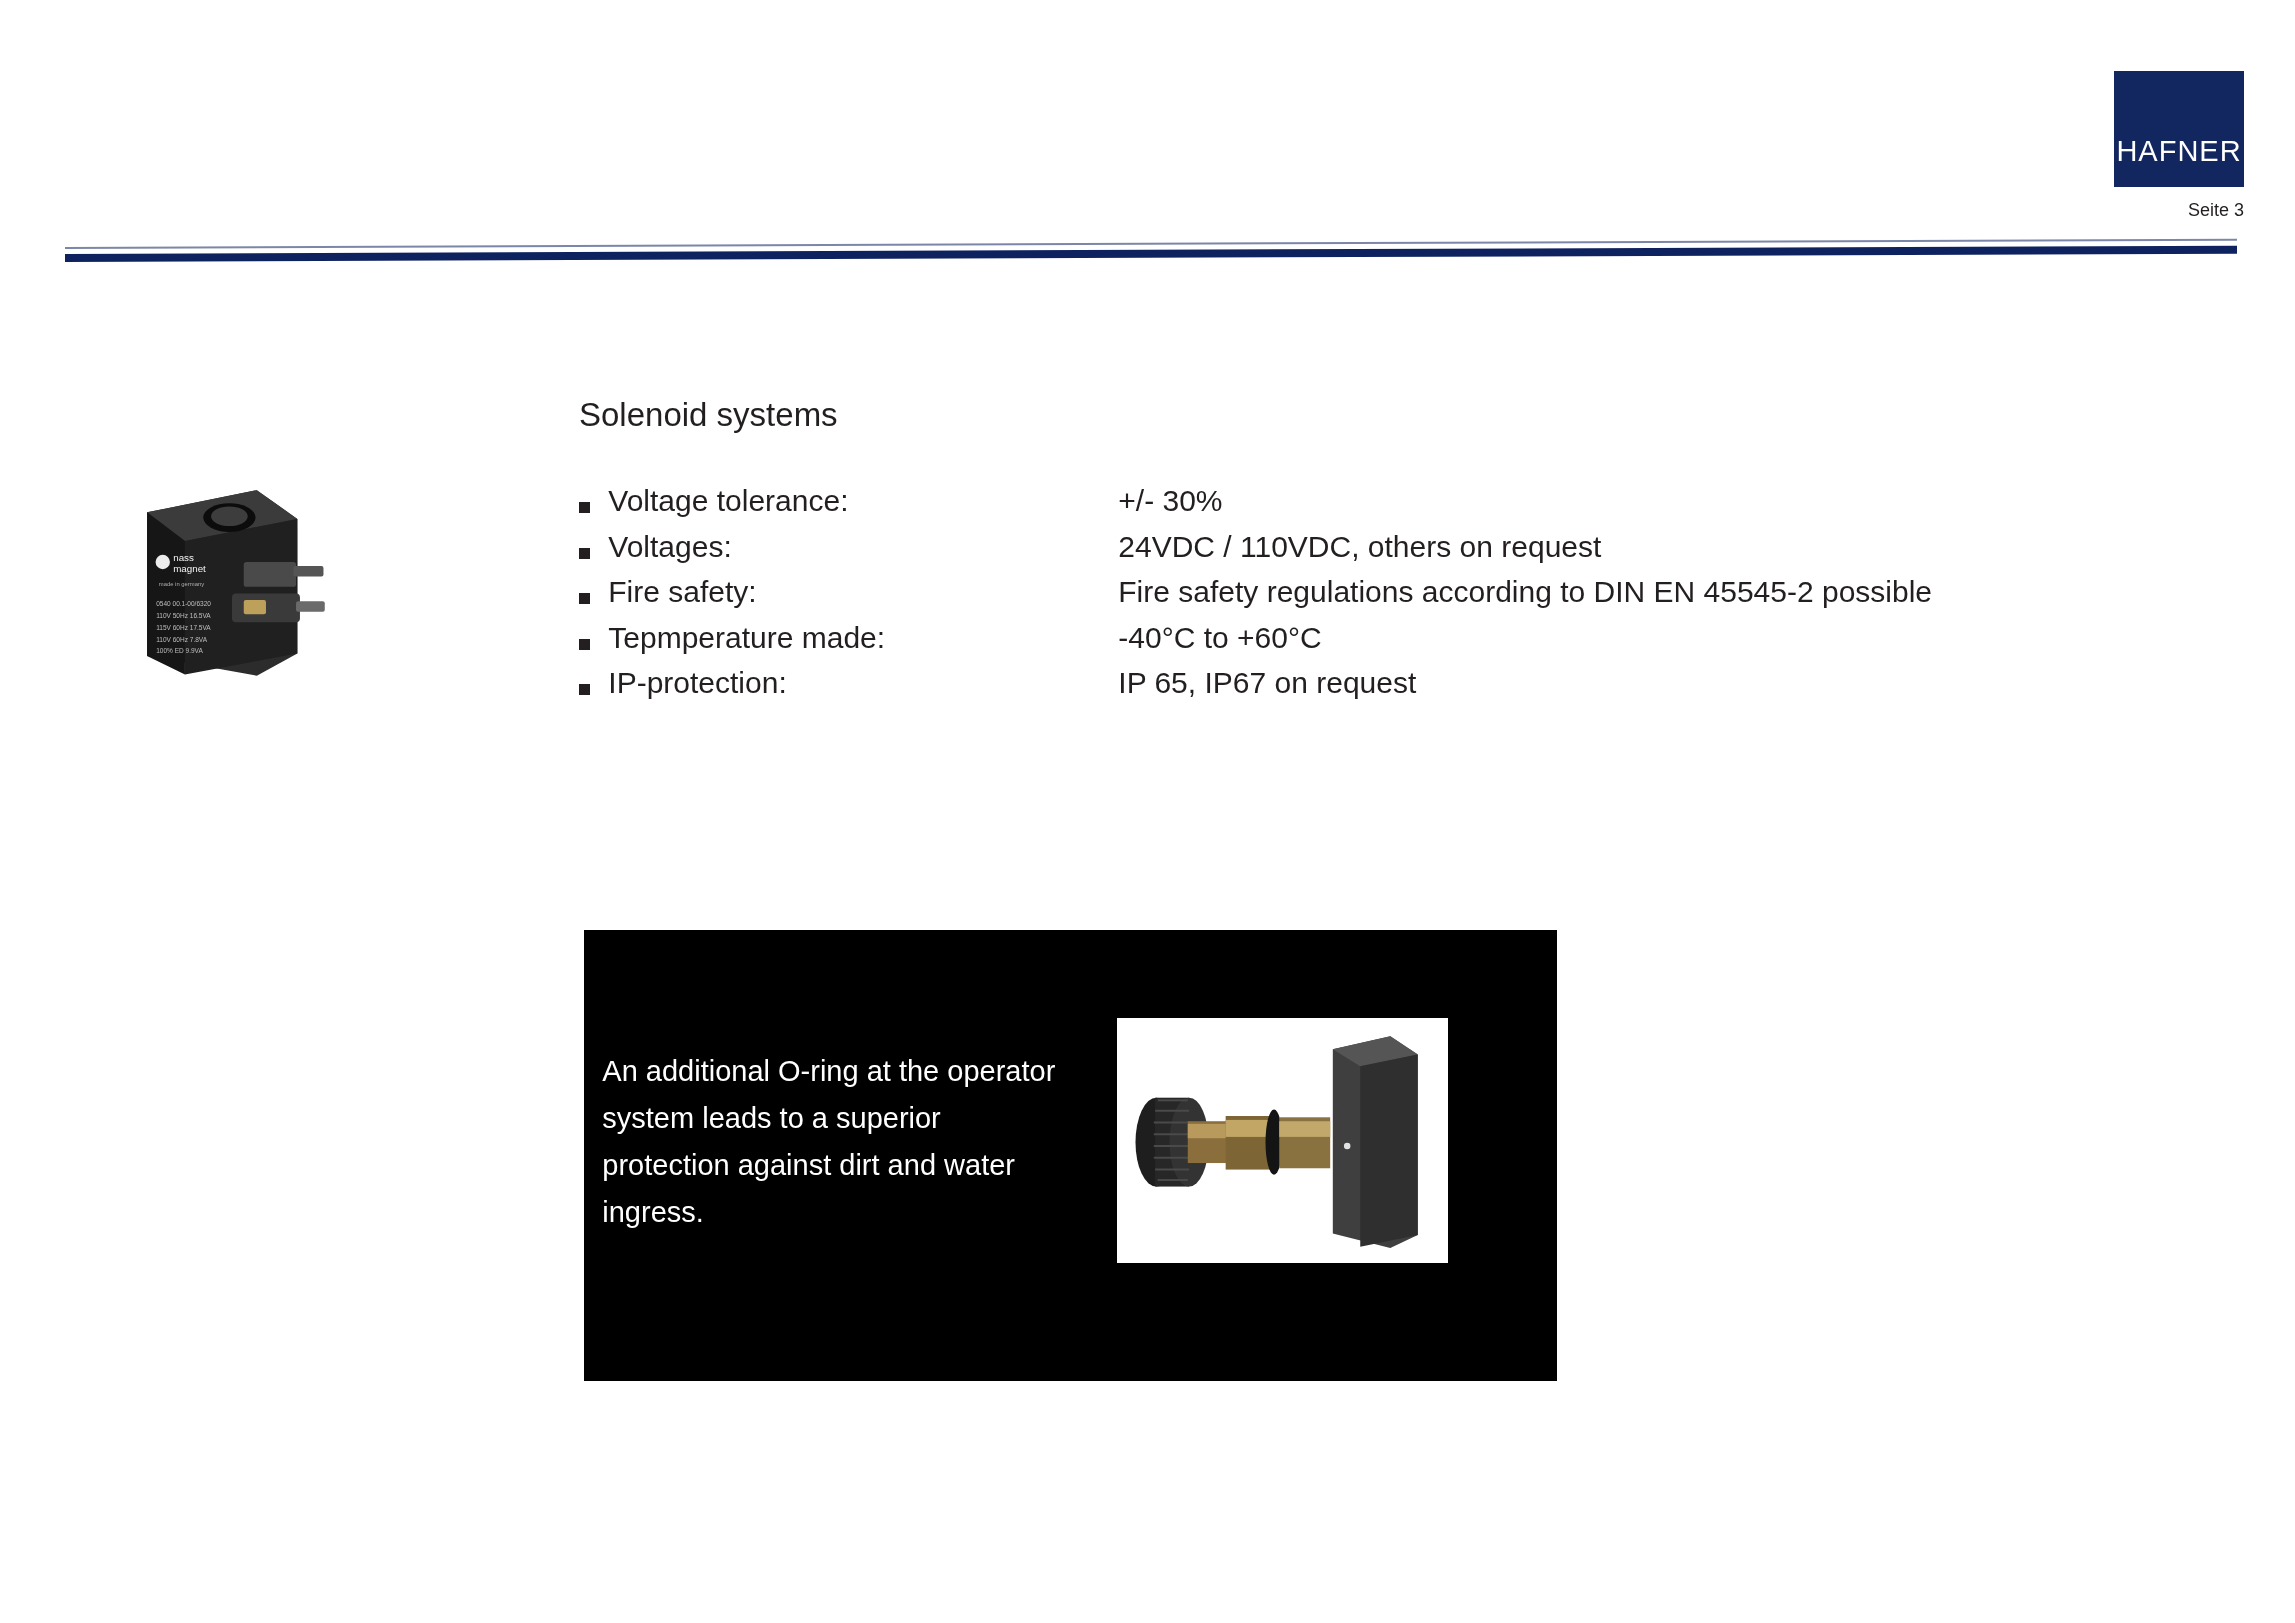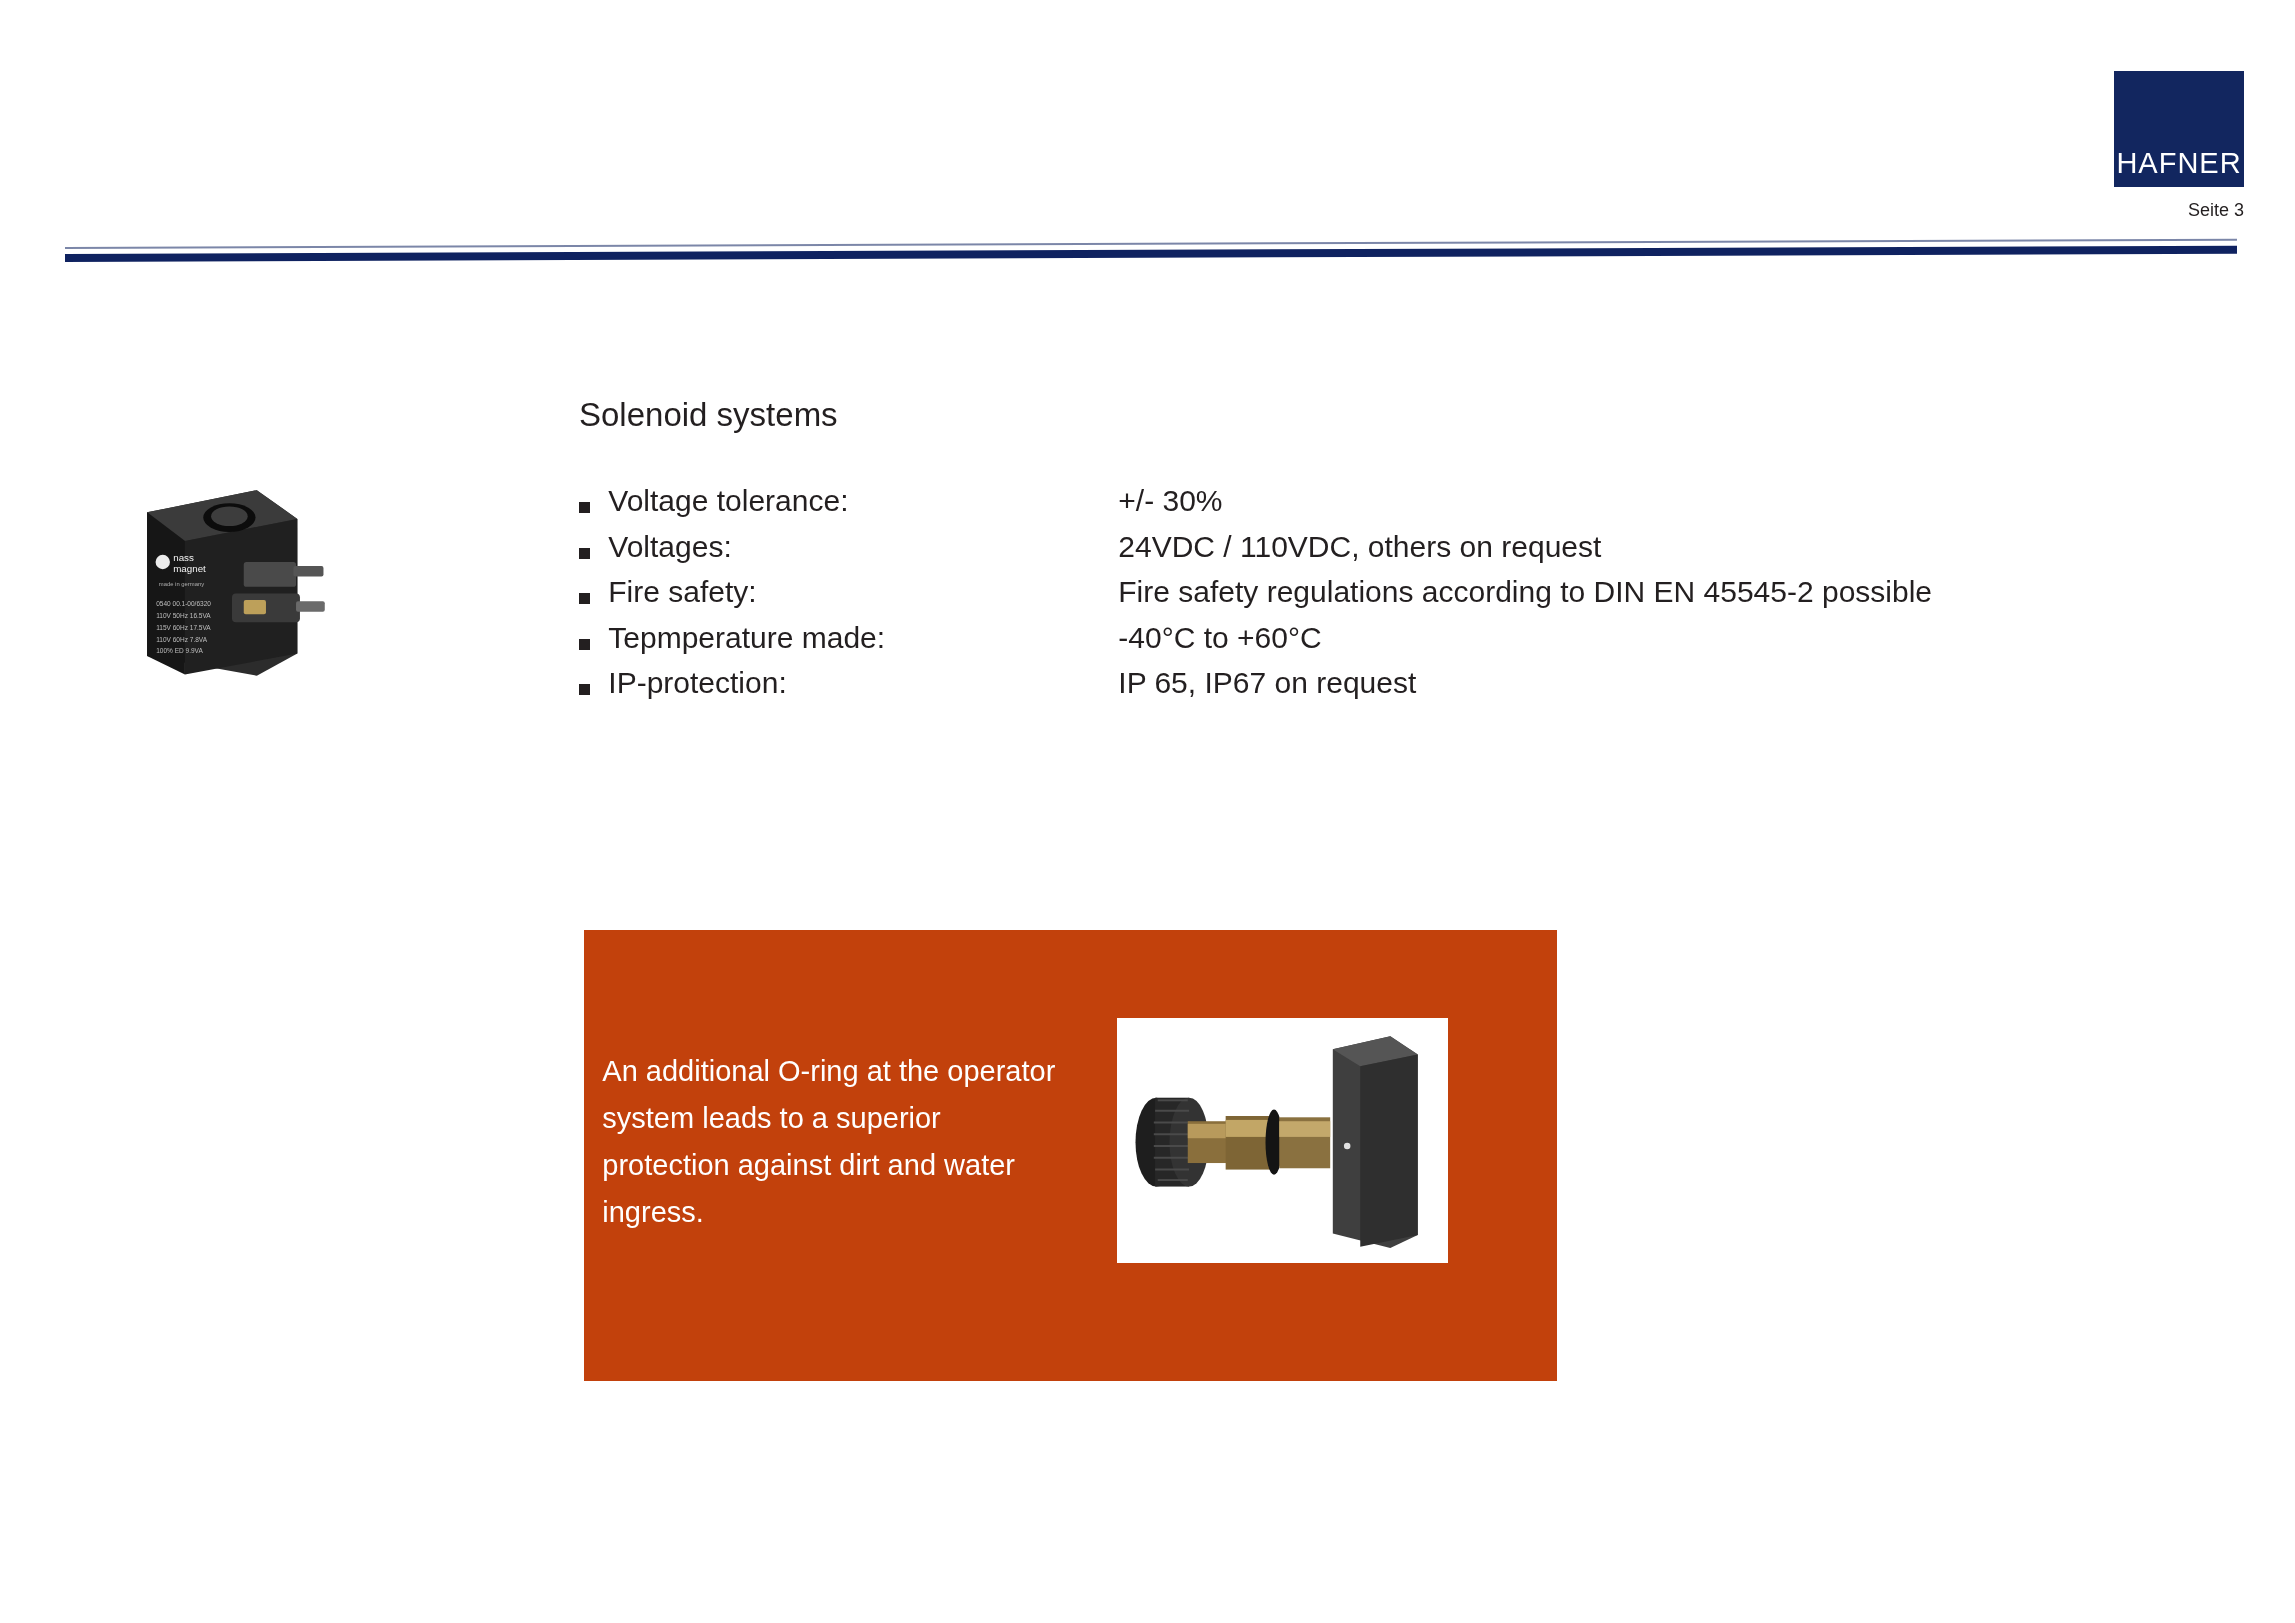--- a/index.html
+++ b/index.html
@@ -64,21 +64,21 @@
     height: 116px;
     background: #12265f;
     display: flex;
     align-items: flex-end;
     justify-content: center;
   }
   #logo-text {
     color: #ffffff;
     font-size: 29px;
     letter-spacing: 1px;
-    padding-bottom: 7px;
+    padding-bottom: 19px;
     font-weight: normal;
   }
   #page-number {
     position: absolute;
     left: 2100px;
     top: 200px;
     width: 144px;
     text-align: right;
     font-size: 18px;
     color: #231f20;
@@ -135,21 +135,21 @@
     display: block;
   }
 
   
   #callout-box {
     position: absolute;
     left: 584px;
     top: 930px;
     width: 973px;
     height: 451px;
-    background: #c2410c;
+    background: #000000;
   }
   #callout-text {
     position: absolute;
     left: 18.3px;
     top: 118px;
     width: 458px;
     color: #ffffff;
     font-size: 29px;
     line-height: 1.62;
   }

